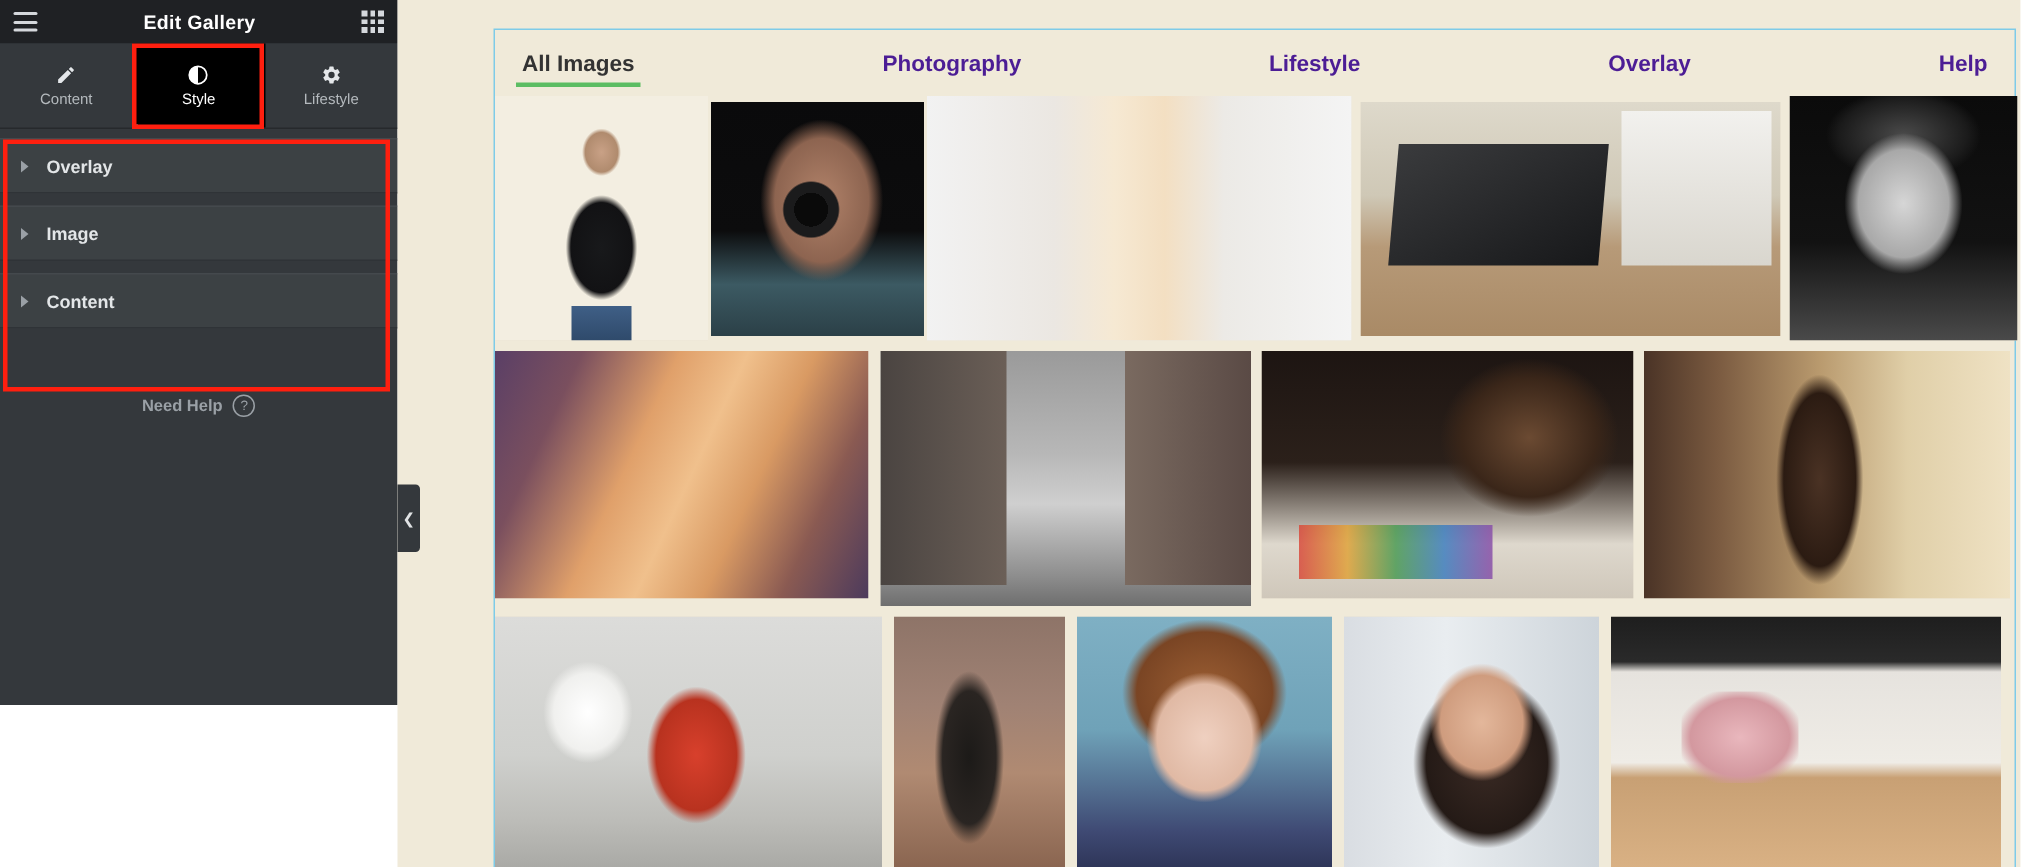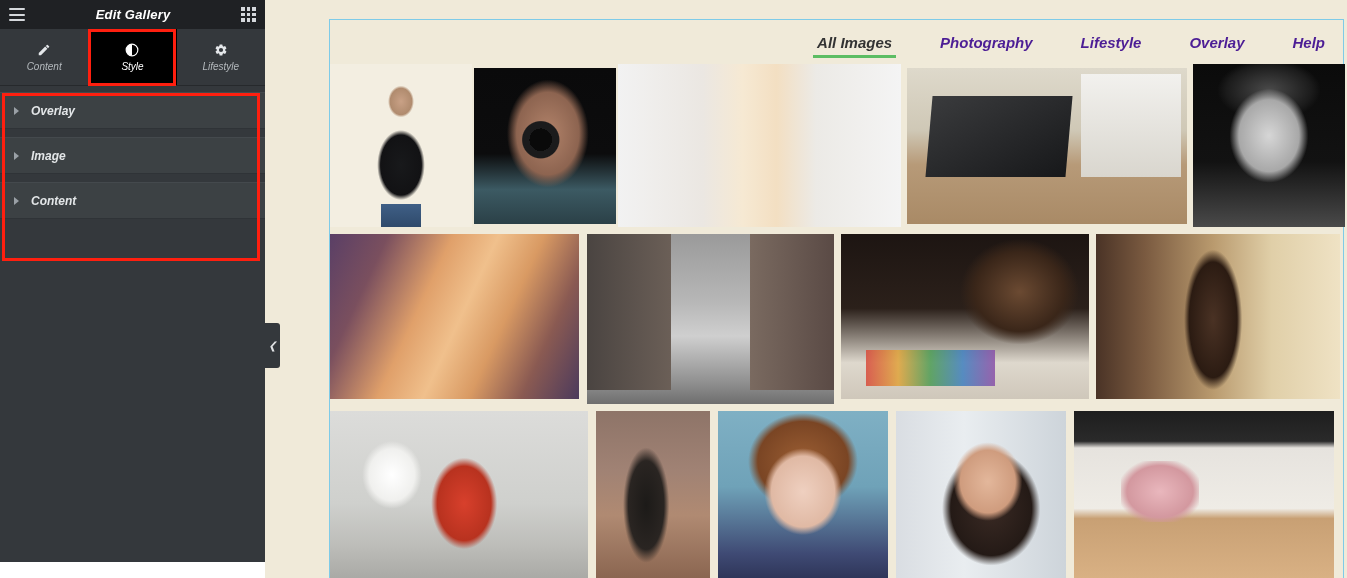--- a/index.html
+++ b/index.html
@@ -6,25 +6,24 @@
   html, body {
     width: 1347px; height: 578px;
     font-family: "Liberation Sans", sans-serif;
     background: #ffffff;
     overflow: hidden;
   }
   .screen { position: relative; width: 1347px; height: 578px; display: flex; }
 
   
   .panel {
-    width: 265px; height: 562px;
+    width: 265px; height: 470px;
     background: #34383c;
     position: relative;
     flex: 0 0 265px;
-    font-style: italic;
   }
   .panel-header {
     height: 29px;
     background: #1f2124;
     display: flex; align-items: center;
     padding: 0 9px;
     position: relative;
   }
   .hamburger { width: 16px; height: 13px; display: flex; flex-direction: column; justify-content: space-between; cursor: pointer; }
   .hamburger i { display: block; height: 2px; background: #d5d8dc; border-radius: 1px; }
@@ -130,25 +129,24 @@
     overflow: hidden;
   }
   .gallery-widget {
     position: absolute;
     left: 64px; top: 19px;
     width: 1015px; height: 575px;
     border: 1px solid #7ecbe8;
     background: transparent;
   }
   .filter-bar {
-    display: flex; align-items: center; justify-content: flex-end;
+    display: flex; align-items: center; justify-content: space-between;
     gap: 12px;
     height: 44px;
     padding-top: 4px;
-    font-style: italic;
   }
   .filter-item {
     font-size: 15px; font-weight: 700;
     color: #4c1d95;
     cursor: pointer;
     padding: 4px 18px 7px 18px;
     position: relative;
     white-space: nowrap;
   }
   .filter-item.active { color: #333333; }
@@ -331,20 +329,24 @@
         <span>Image</span>
       </div>
       <div class="acc-item">
         <span class="acc-arrow"></span>
         <span>Content</span>
       </div>
     </div>
 
     <div class="accordion-highlight"></div>
 
+    <div class="need-help">
+      <span>Need Help</span>
+      <span class="help-circle">?</span>
+    </div>
 
     <div class="collapse-handle">
       <span>❮</span>
     </div>
   </aside>
 
   <main class="canvas">
     <div class="gallery-widget">
 
       <div class="filter-bar">

